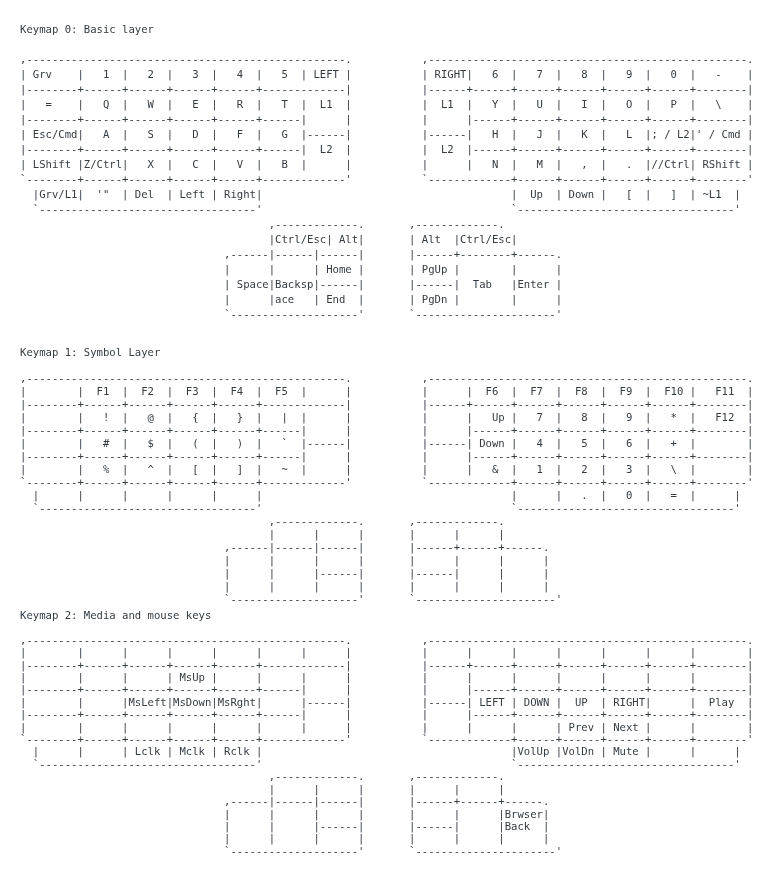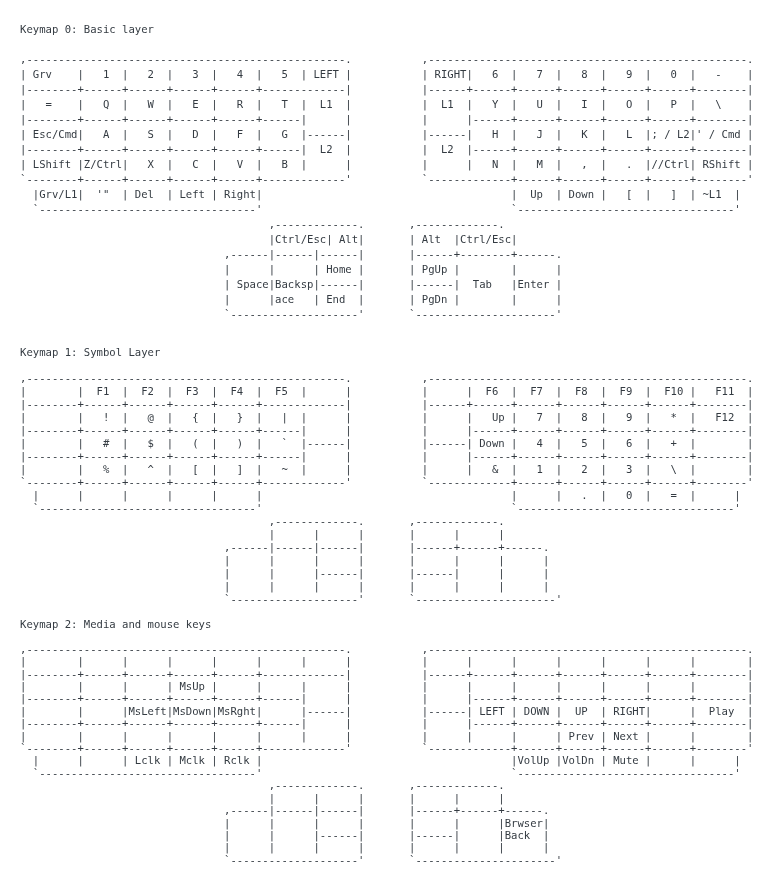--- a/index.html
+++ b/index.html
@@ -23,21 +23,21 @@
     padding: 0;
     font-family: "DejaVu Sans Mono", "Liberation Mono", monospace;
     font-size: 10.6px;
     color: #343b42;
     white-space: pre;
     font-variant-ligatures: none;
     letter-spacing: 0;
   }
   #km0 { top: 22px;  line-height: 15px; }
   #km1 { top: 346px; line-height: 13px; }
-  #km2 { top: 609px; line-height: 12.4px; margin-top: 9px; }
+  #km2 { top: 609px; line-height: 12.4px; }
 </style>
 </head>
 <body>
 
 <div id="screen" style="background: rgb(255, 255, 255);">
   <pre id="km0" class="art" style="color: rgb(52, 59, 66);">Keymap 0: Basic layer
 
 ,--------------------------------------------------.           ,--------------------------------------------------.
 | Grv    |   1  |   2  |   3  |   4  |   5  | LEFT |           | RIGHT|   6  |   7  |   8  |   9  |   0  |   -    |
 |--------+------+------+------+------+-------------|           |------+------+------+------+------+------+--------|

